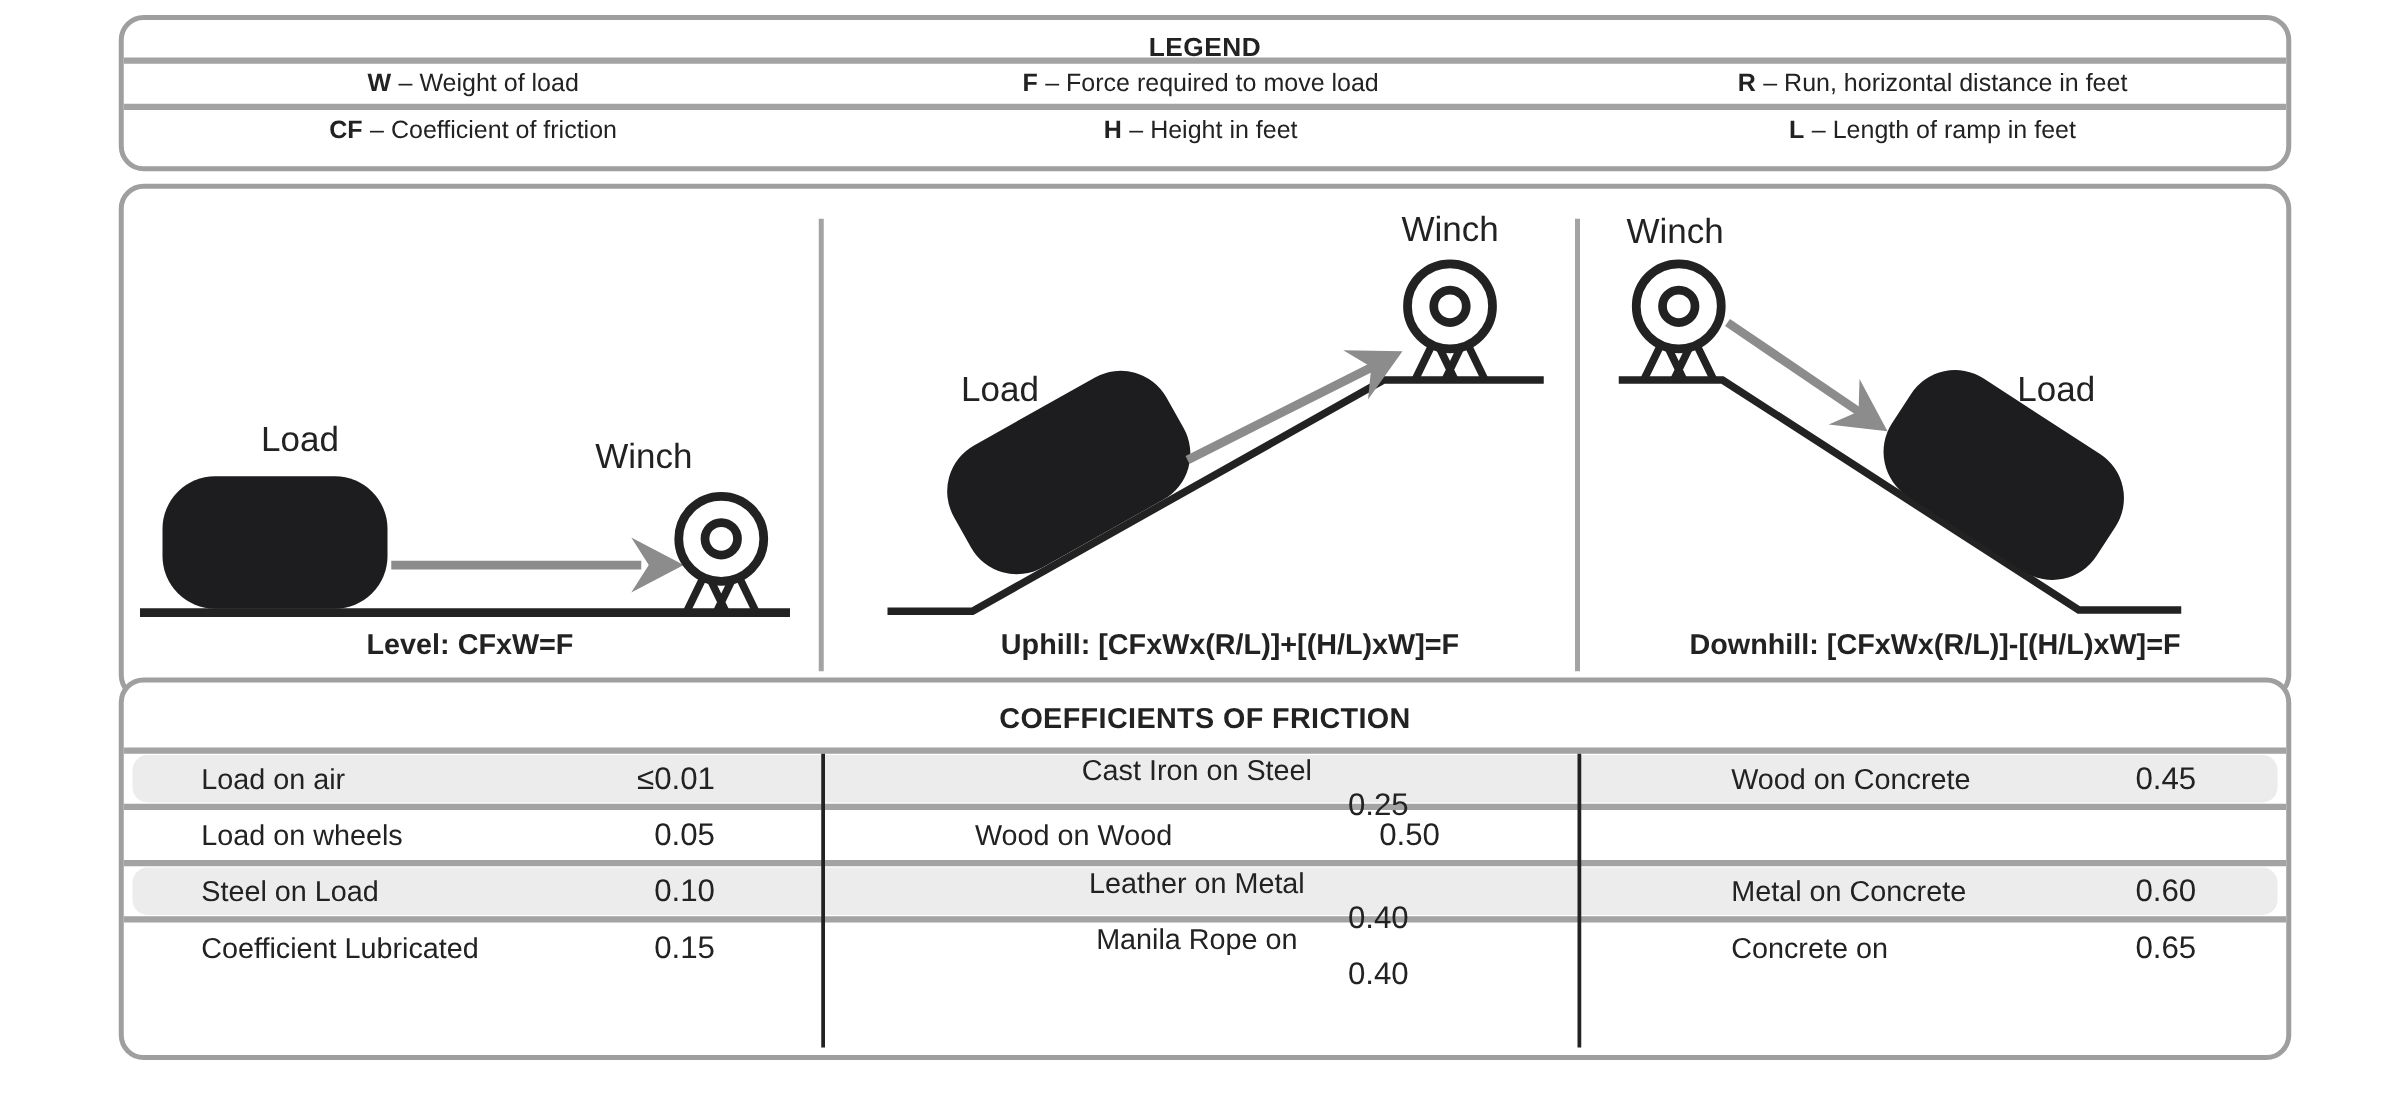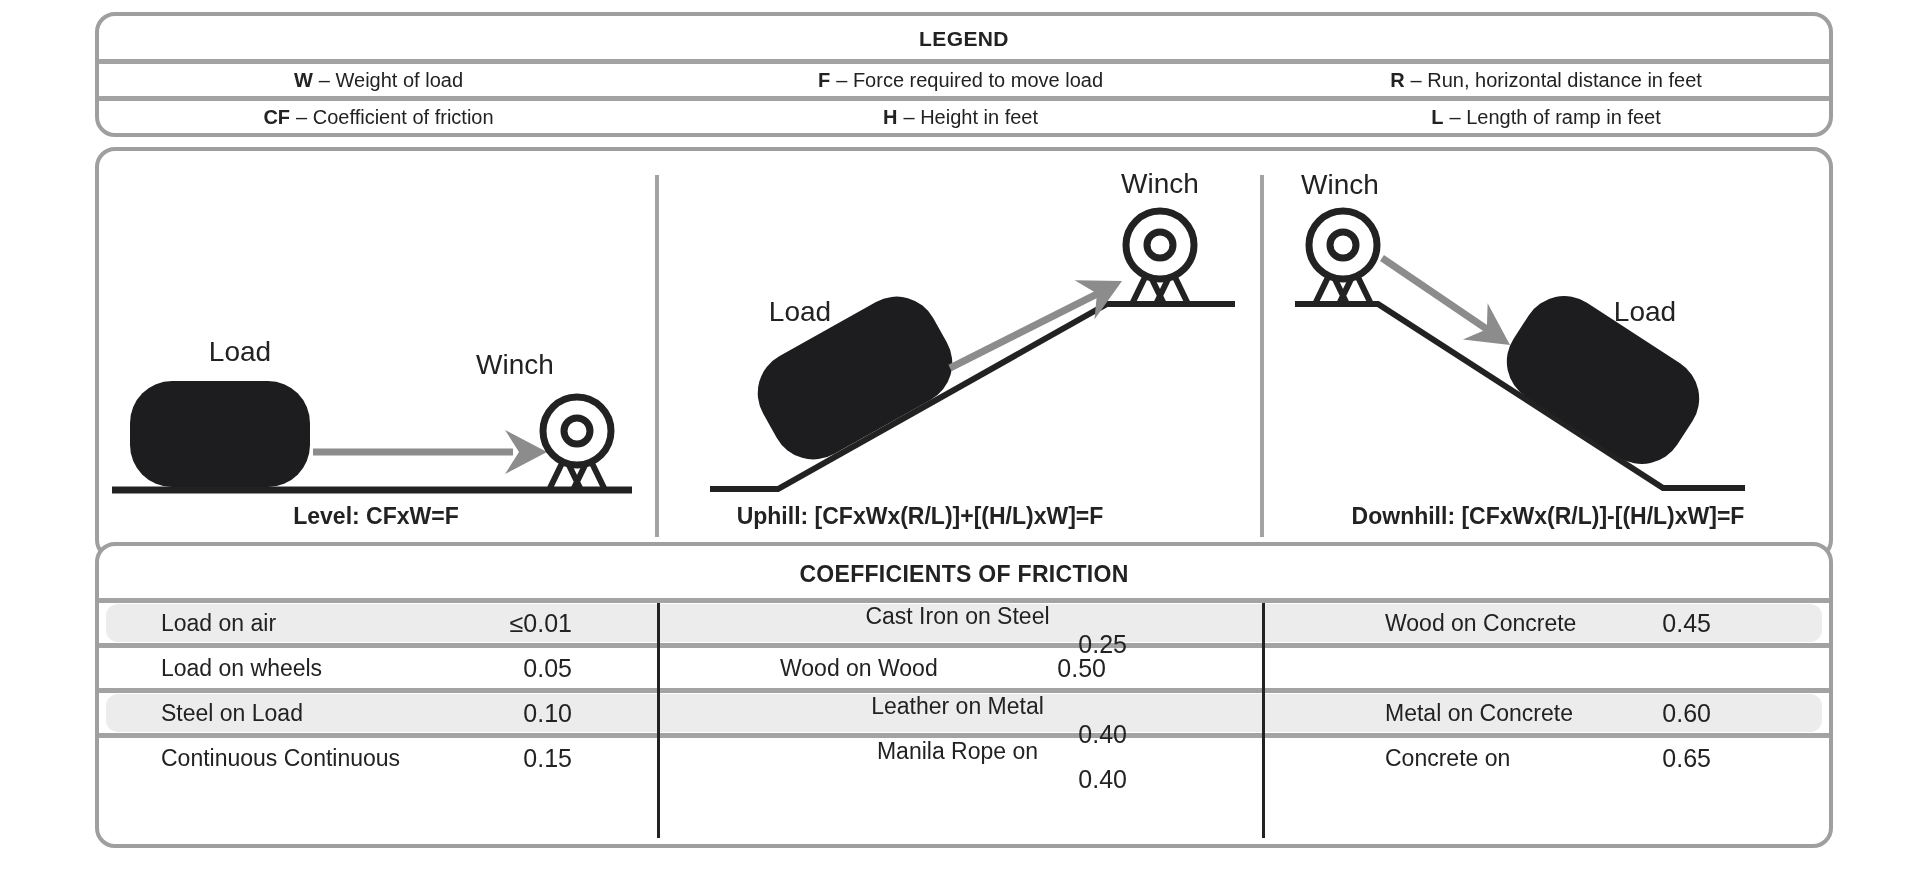--- a/index.html
+++ b/index.html
@@ -7,39 +7,39 @@
   .page{position:relative;width:1920px;height:888px;background:#fff;overflow:hidden;}
   .panel{position:absolute;left:95px;width:1738px;border:4px solid #9f9f9f;border-radius:20px;background:#fff;box-sizing:border-box;overflow:hidden;}
   .legend-panel{top:12px;height:125px;}
   .diagrams-panel{top:147px;height:413px;}
   .table-panel{top:542px;height:306px;}
 
   
   .w1{width:559px;} .w2{width:605px;} .w3{width:566px;}
 
   
-  .legend-title{height:43px;line-height:46px;text-align:center;font-weight:bold;font-size:21px;letter-spacing:.4px;}
+  .legend-title{height:30px;line-height:46px;text-align:center;font-weight:bold;font-size:21px;letter-spacing:.4px;}
   .hsep{height:5px;background:#a3a3a3;}
   .legend-row{display:flex;height:32px;align-items:center;}
   .lcell{display:flex;justify-content:center;align-items:center;gap:6px;font-size:20px;white-space:nowrap;}
   .lcell b{font-weight:bold;}
 
   
   .dcanvas{position:absolute;left:0;top:0;width:1730px;height:405px;}
   .dlabel{position:absolute;font-size:28px;transform:translate(-50%,-50%);white-space:nowrap;}
   .formula{position:absolute;font-size:23px;font-weight:bold;transform:translate(-50%,-50%);white-space:nowrap;}
 
   
   .table-title{height:52px;line-height:57px;text-align:center;font-weight:bold;font-size:23px;letter-spacing:.3px;}
   .trow{position:relative;display:flex;height:40px;align-items:center;}
   .trow.shaded::before{content:"";position:absolute;left:7px;right:7px;top:1px;bottom:1px;background:#ececec;border-radius:12px;}
   .tcell{position:relative;display:flex;align-items:center;box-sizing:border-box;height:100%;}
   .tcell.c1{padding-left:62px;padding-right:86px;}
   .tcell.c2{padding-left:130px;padding-right:136px;flex-direction:column;}
-  .tcell.c3{padding-left:122px;padding-right:118px;justify-content:flex-end;}
+  .tcell.c3{padding-left:122px;padding-right:72px;justify-content:flex-end;}
   .tlabel{font-size:23px;white-space:nowrap;}
   .tvalue{margin-left:auto;font-size:25px;white-space:nowrap;}
   .vdiv{position:absolute;width:3px;background:#222;top:57px;bottom:6px;}
   .vdiv1{left:558px;} .vdiv2{left:1163px;}
 </style>
 </head>
 <body>
 
 <div class="page">
 
@@ -121,21 +121,21 @@
         <use href="#winch-shape" transform="translate(1244,94)"></use>
       </g>
     </svg>
 
     <div class="dlabel" style="left:141px;top:201px;">Load</div>
     <div class="dlabel" style="left:416px;top:214px;">Winch</div>
     <div class="formula" style="left:277px;top:365px;">Level: CFxW=F</div>
 
     <div class="dlabel" style="left:701px;top:161px;">Load</div>
     <div class="dlabel" style="left:1061px;top:33px;">Winch</div>
-    <div class="formula" style="left:821px;top:365px;">Uphill: [CFxWx(R/L)]+[(H/L)xW]=F</div>
+    <div class="formula" style="left:885px;top:365px;">Uphill: [CFxWx(R/L)]+[(H/L)xW]=F</div>
 
     <div class="dlabel" style="left:1241px;top:34px;">Winch</div>
     <div class="dlabel" style="left:1546px;top:161px;">Load</div>
     <div class="formula" style="left:1449px;top:365px;">Downhill: [CFxWx(R/L)]-[(H/L)xW]=F</div>
   </section>
 
   <section class="panel table-panel">
     <div class="table-title">COEFFICIENTS OF FRICTION</div>
     <div class="hsep"></div>
 
@@ -178,21 +178,21 @@
       </div>
       <div class="tcell c3 w3">
         <span class="tlabel">Metal on Concrete</span>
         <span class="tvalue">0.60</span>
       </div>
     </div>
     <div class="hsep"></div>
 
     <div class="trow">
       <div class="tcell c1 w1">
-        <span class="tlabel">Continuous Continuous</span>
+        <span class="tlabel">Coefficient Lubricated</span>
         <span class="tvalue">0.15</span>
       </div>
       <div class="tcell c2 w2">
         <span class="tlabel">Manila Rope on</span>
         <span class="tvalue">0.40</span>
       </div>
       <div class="tcell c3 w3">
         <span class="tlabel">Concrete on</span>
         <span class="tvalue">0.65</span>
       </div>

